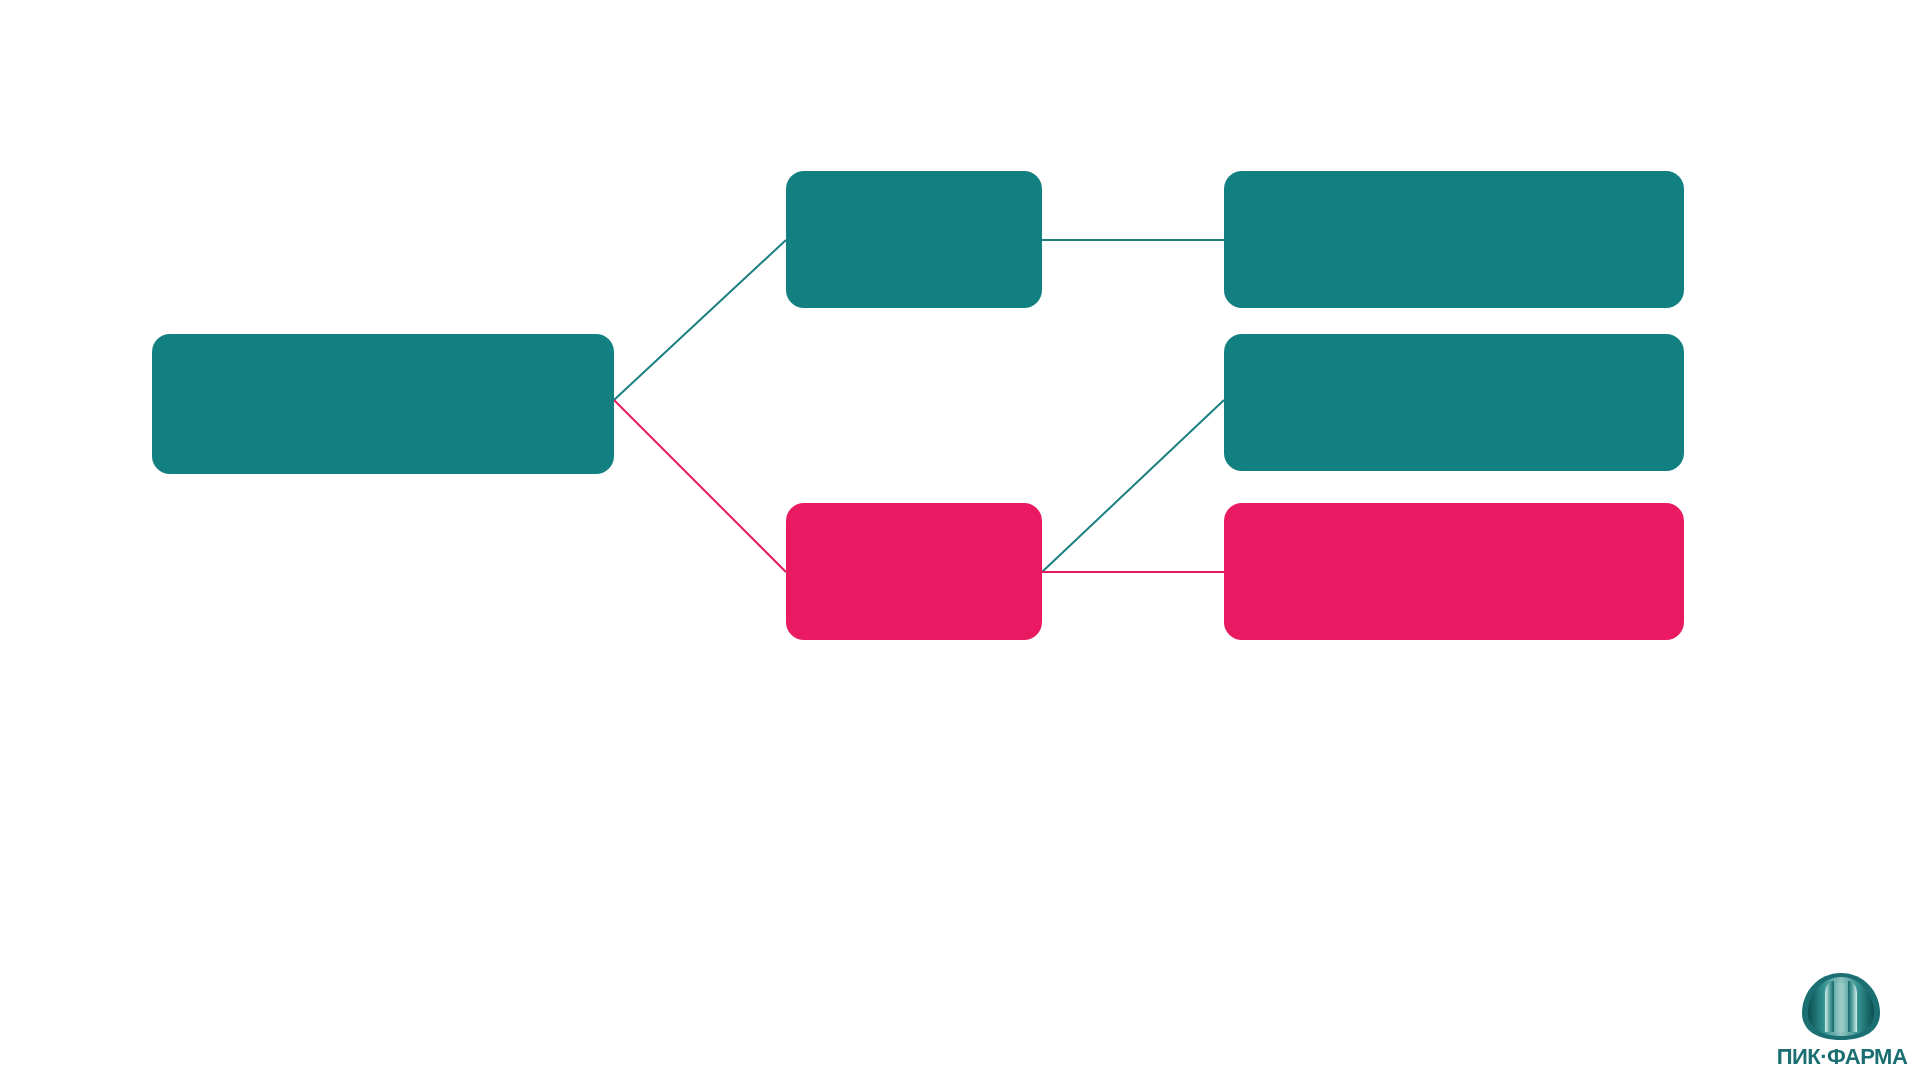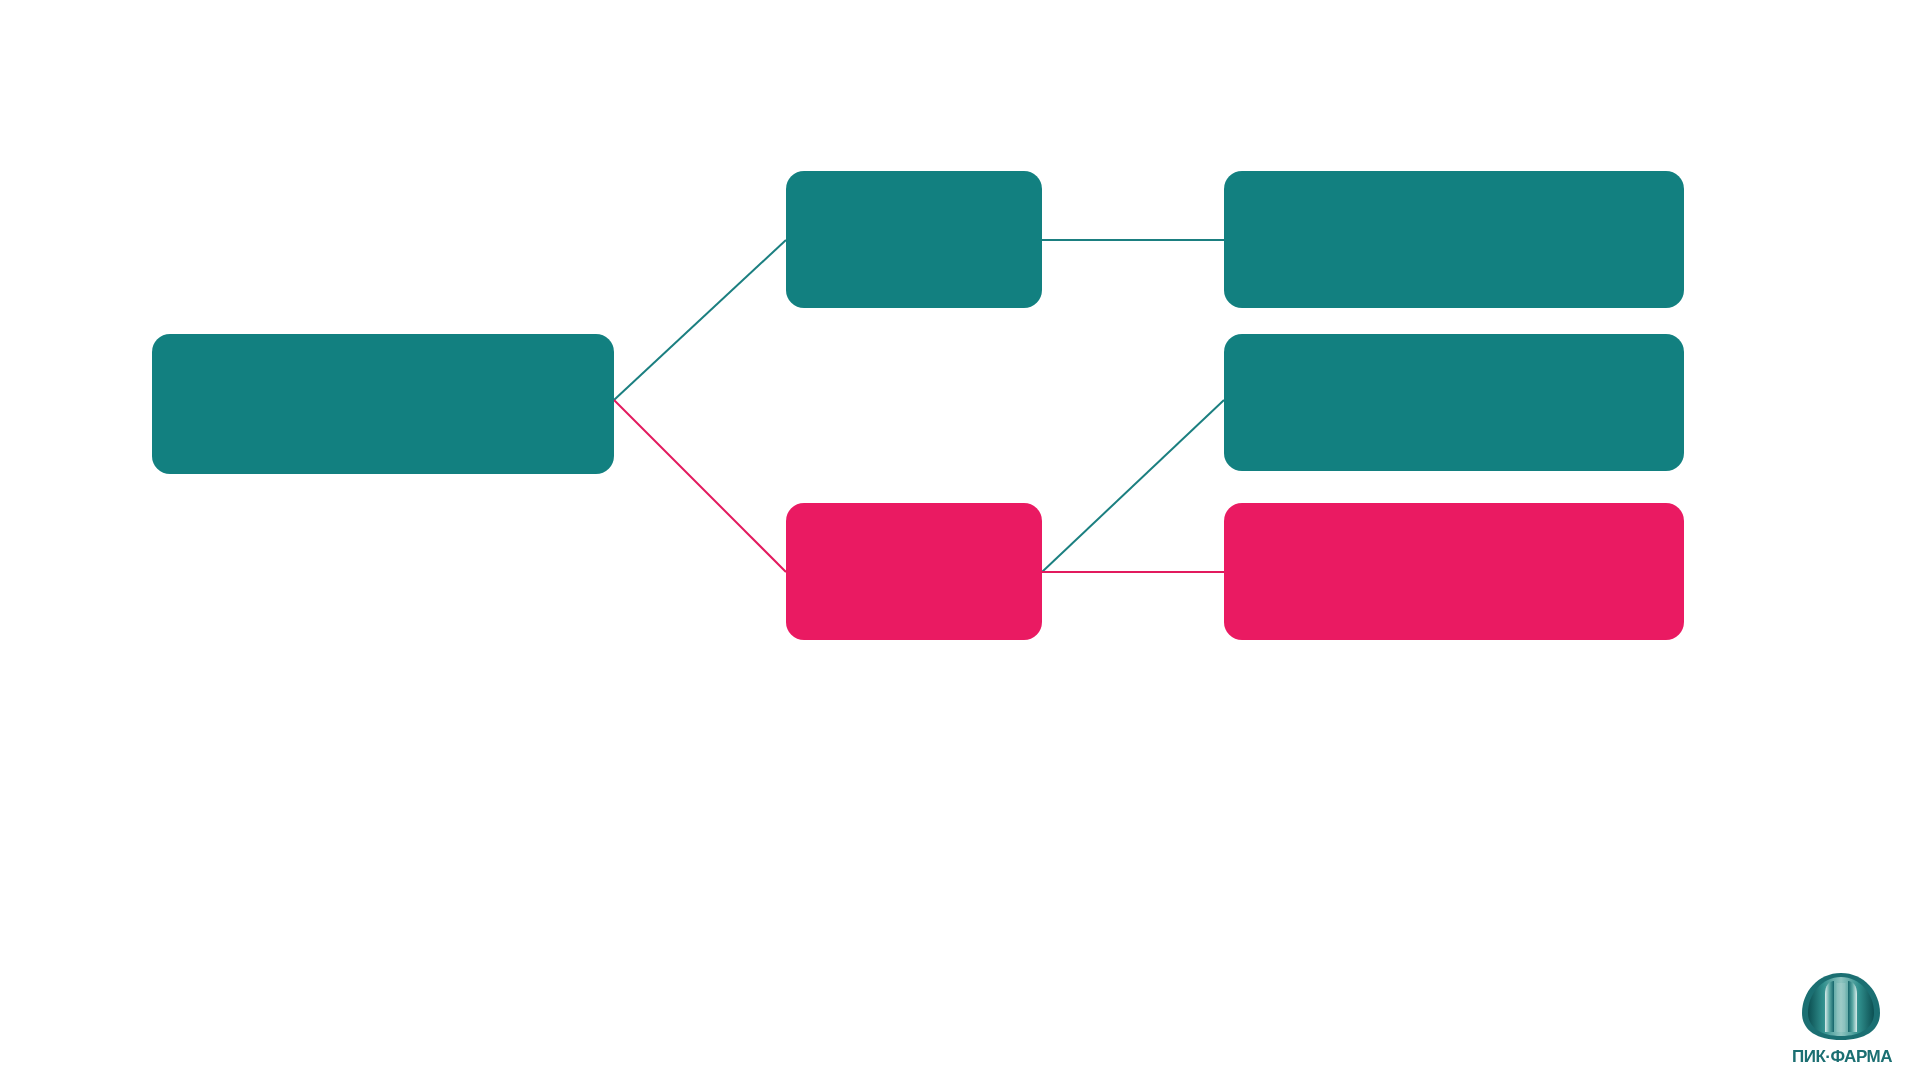--- a/index.html
+++ b/index.html
@@ -57,21 +57,21 @@
   }
   #logo-wordmark {
     position: absolute;
     left: 0px;
     top: 70px;
     width: 140px;
     height: 30px;
     text-align: center;
     font-family: "Liberation Sans", sans-serif;
     font-weight: bold;
-    font-size: 17px;
+    font-size: 22px;
     letter-spacing: -0.5px;
     color: #1b6f72;
     line-height: 30px;
     white-space: nowrap;
   }
 </style>
 </head>
 <body>
 
 <div id="slide">

